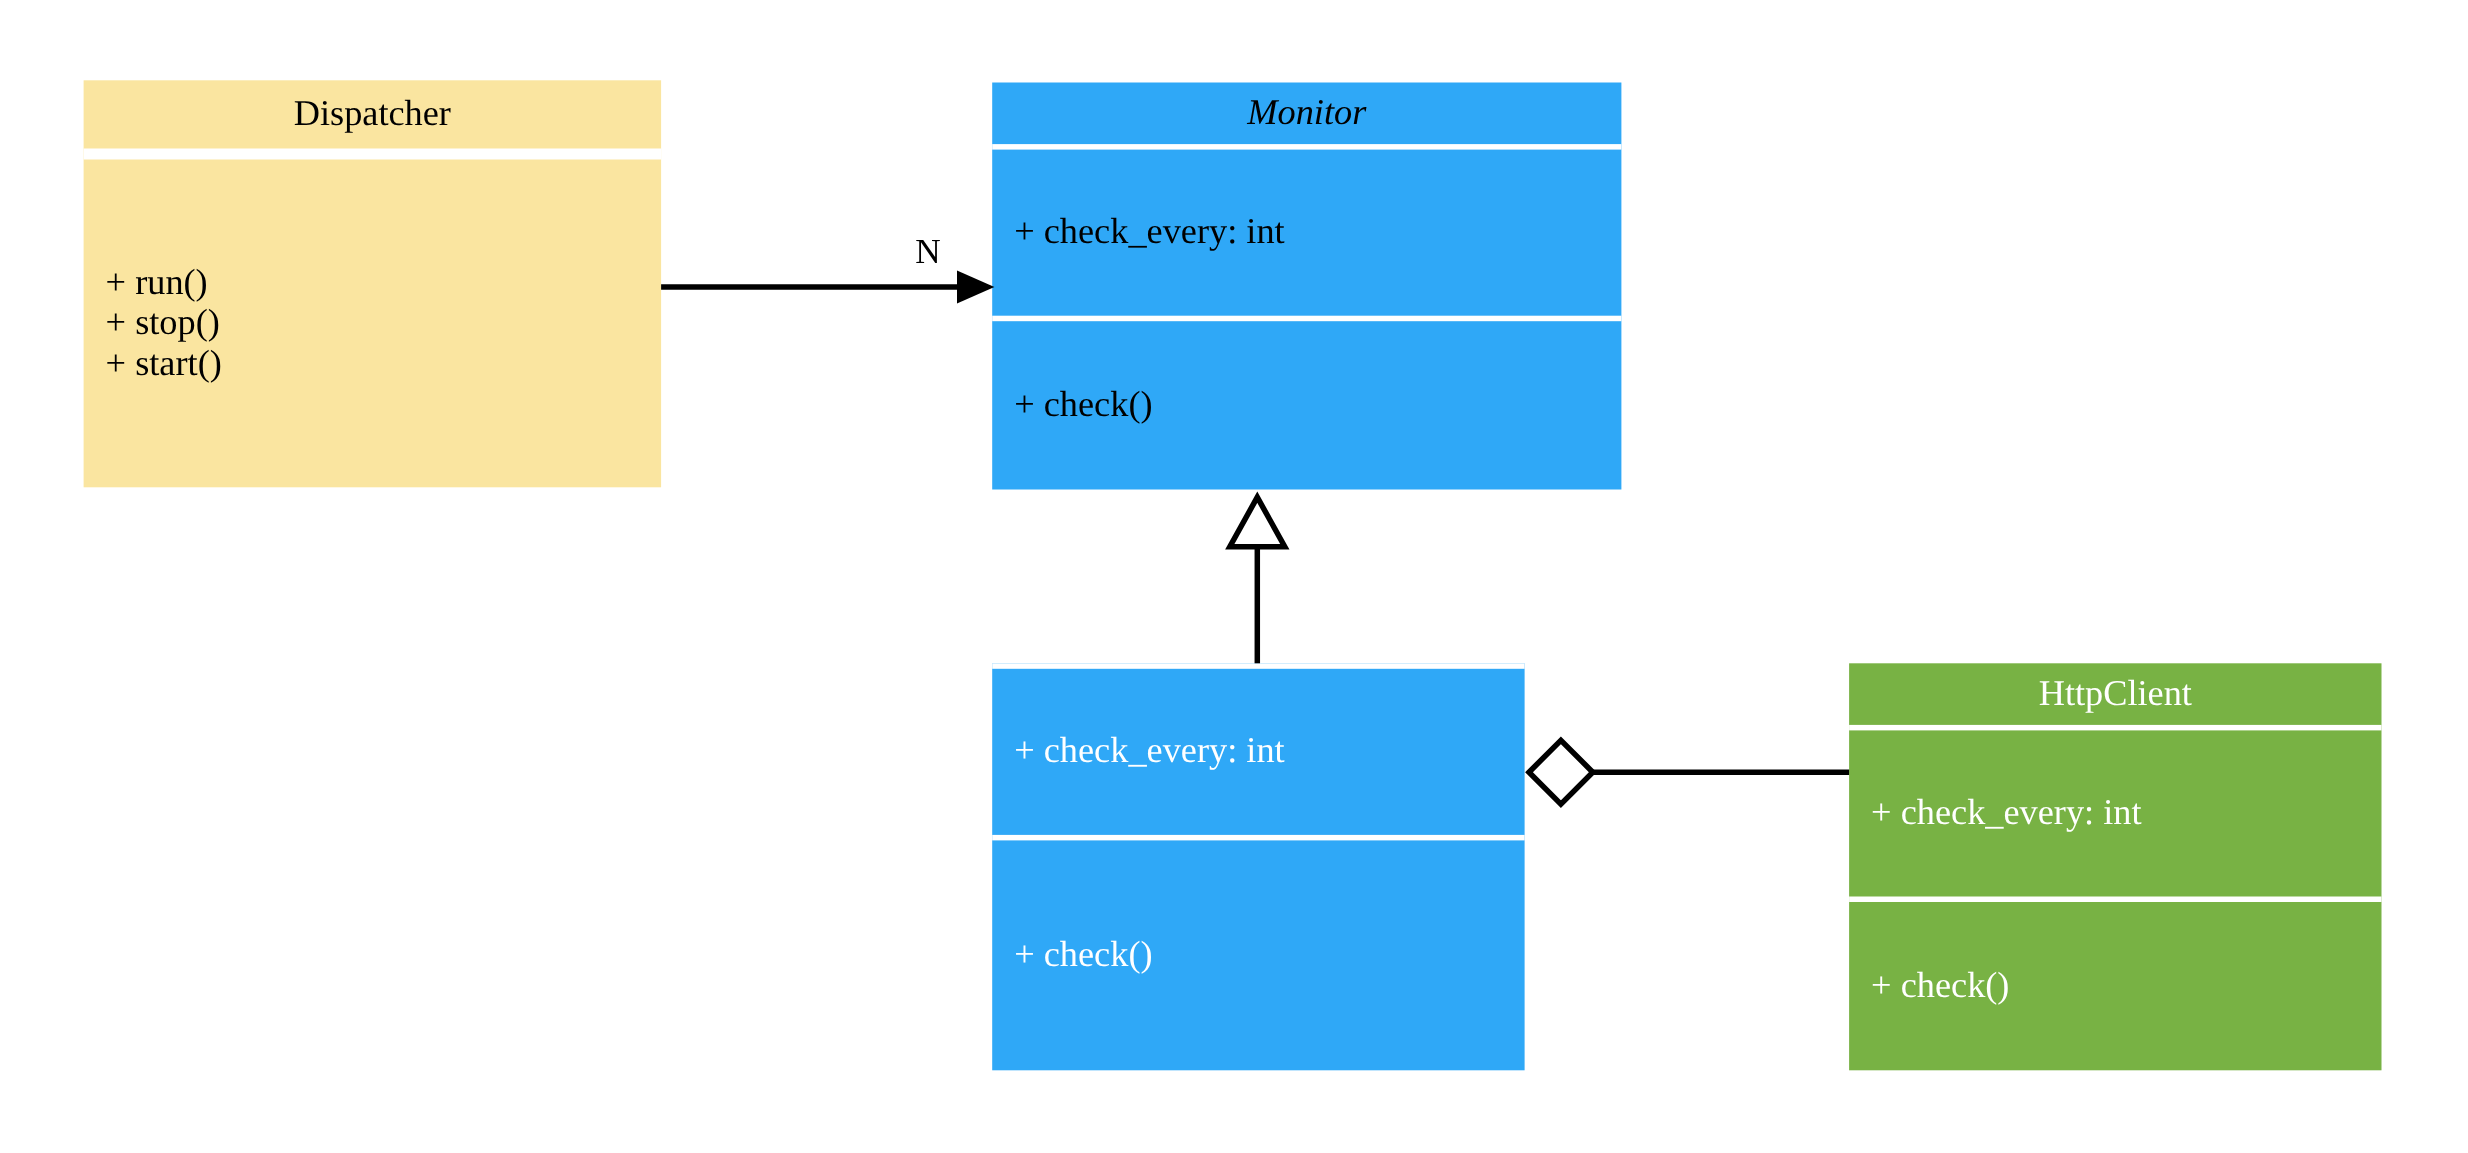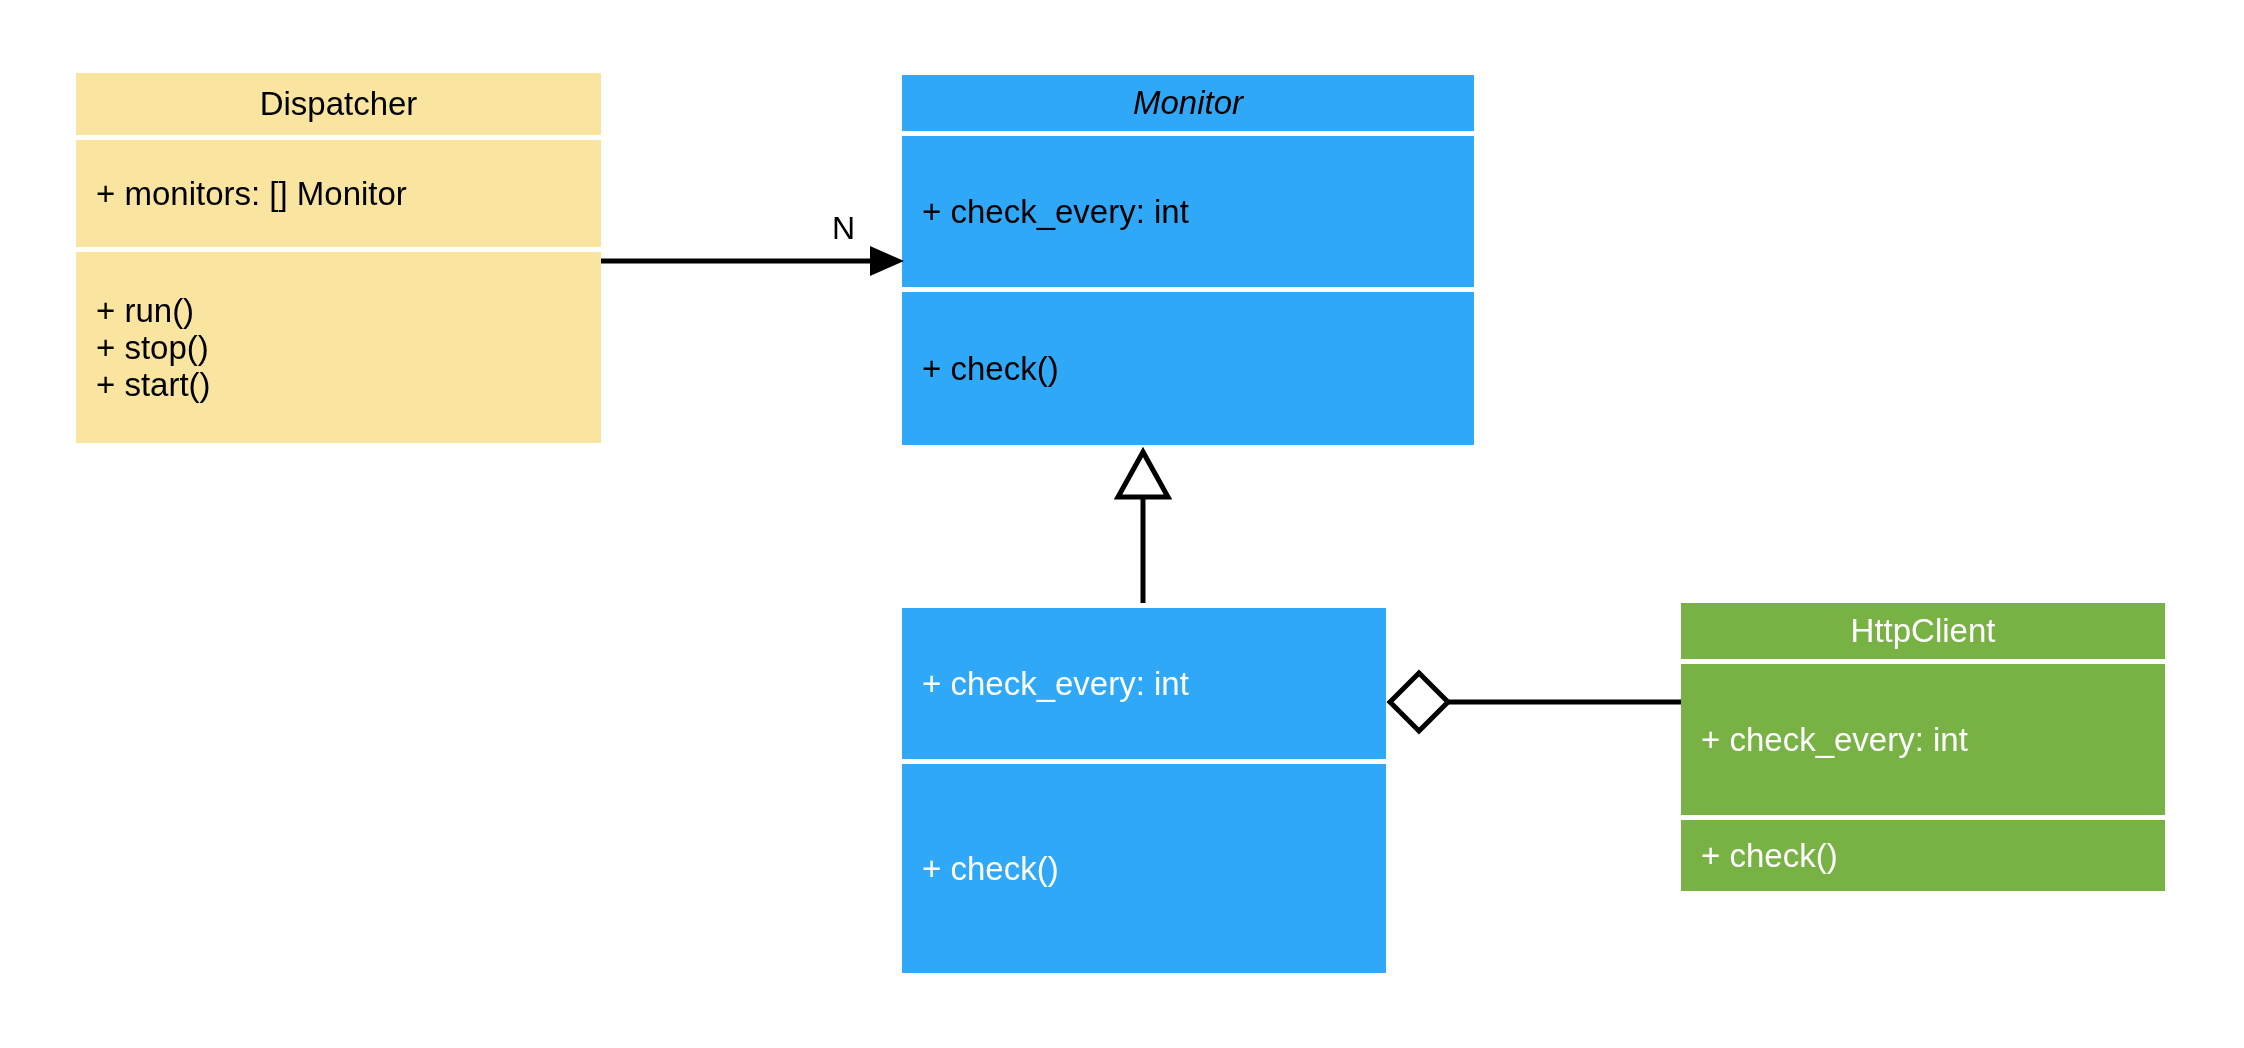--- a/index.html
+++ b/index.html
@@ -3,21 +3,21 @@
 <meta charset="utf-8">
 <style>
   * { margin: 0; padding: 0; box-sizing: border-box; }
   html, body { background: #ffffff; }
   .canvas {
     position: relative;
     width: 2244px;
     height: 1048px;
     background: #ffffff;
     overflow: hidden;
-    font-family: Liberation Sans, sans-serif;
+    font-family: Liberation Serif, serif;
   }
   .class-box {
     position: absolute;
     display: flex;
     flex-direction: column;
   }
   .cb-title {
     flex: 0 0 auto;
     display: flex;
     align-items: center;
@@ -55,23 +55,20 @@
   }
 </style>
 </head>
 <body>
 
 <div class="canvas">
 
   <div class="class-box" style="left: 76px; top: 73px; width: 525px; height: 370px; background-color: rgb(250, 229, 160); color: rgb(0, 0, 0);">
     <div class="cb-title" style="height:62px;">Dispatcher</div>
     <div class="cb-sep" style="background-color: rgb(255, 255, 255);"></div>
-    <div class="cb-section" style="height:107px;">
-      <div>+ monitors: [] Monitor</div>
-    </div>
     <div class="cb-sep" style="background-color: rgb(255, 255, 255);"></div>
     <div class="cb-section" style="flex:1;border-radius:11px;">
       <div>+ run()</div>
       <div>+ stop()</div>
       <div>+ start()</div>
     </div>
   </div>
 
   <div class="class-box" style="left: 902px; top: 75px; width: 572px; height: 370px; background-color: rgb(47, 168, 247); color: #000000;">
     <div class="cb-title abstract-title" style="height:56px;">Monitor</div>
@@ -89,21 +86,21 @@
     <div class="cb-sep" style="background-color: rgb(255, 255, 255);"></div>
     <div class="cb-section" style="height:151px;">
       <div>+ check_every: int</div>
     </div>
     <div class="cb-sep" style="background-color: rgb(255, 255, 255);"></div>
     <div class="cb-section" style="flex:1;">
       <div>+ check()</div>
     </div>
   </div>
 
-  <div class="class-box" style="left: 1681px; top: 603px; width: 484px; height: 288px; background-color: rgb(120, 178, 68); color: rgb(255, 255, 255);">
+  <div class="class-box" style="left: 1681px; top: 603px; width: 484px; height: 370px; background-color: rgb(120, 178, 68); color: rgb(255, 255, 255);">
     <div class="cb-title" style="height:56px;">HttpClient</div>
     <div class="cb-sep" style="background-color: rgb(255, 255, 255);"></div>
     <div class="cb-section" style="height:151px;">
       <div>+ check_every: int</div>
     </div>
     <div class="cb-sep" style="background-color: rgb(255, 255, 255);"></div>
     <div class="cb-section" style="flex:1;">
       <div>+ check()</div>
     </div>
   </div>

